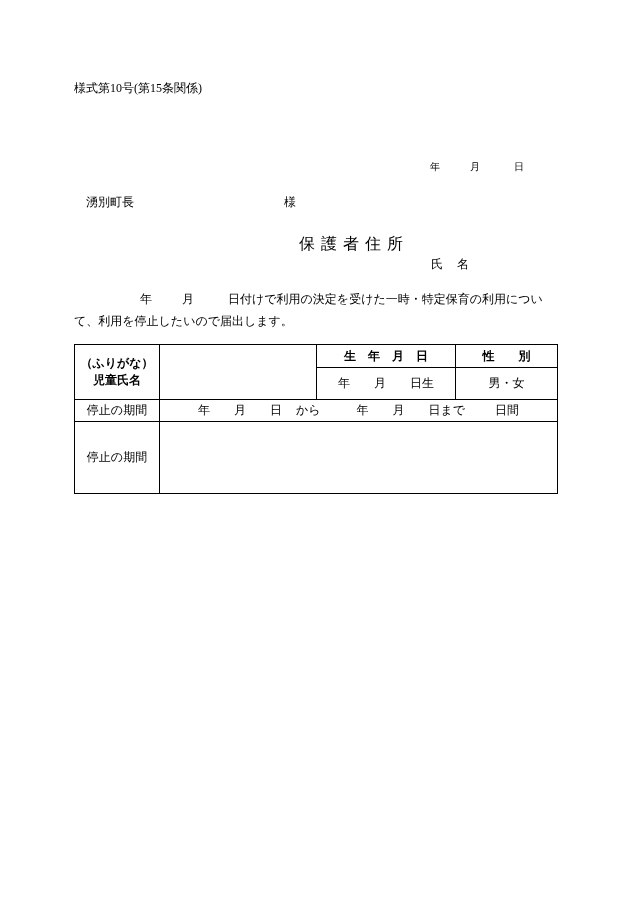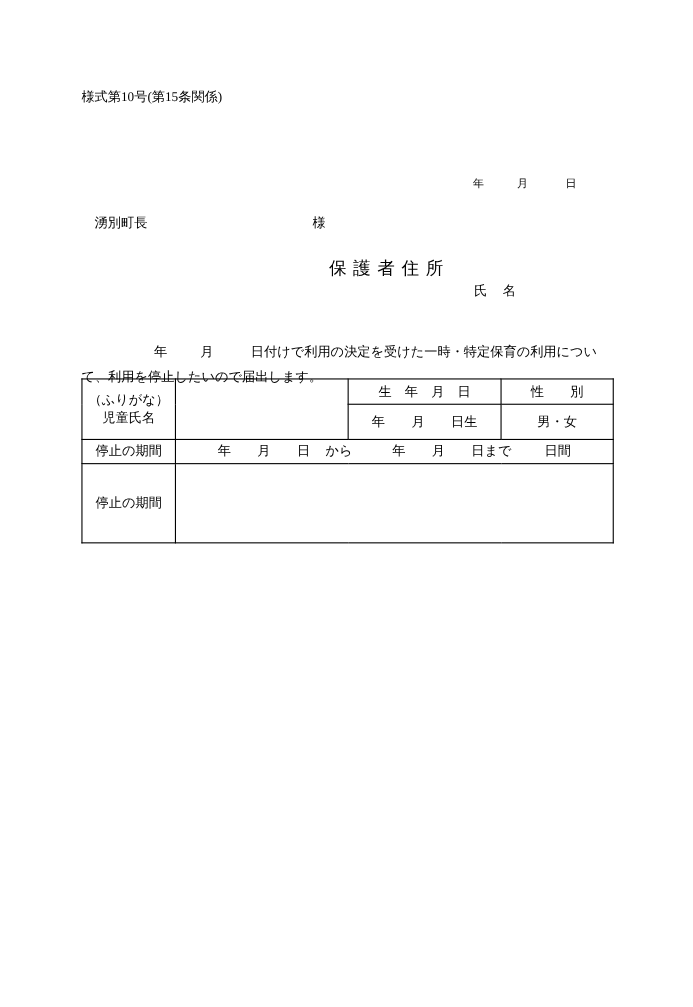--- a/index.html
+++ b/index.html
@@ -80,21 +80,20 @@
     margin-left: 40px;
   }
 
   .body-text {
     position: absolute;
     left: 74px;
     top: 288px;
     width: 484px;
     font-size: 12px;
     line-height: 22px;
-    margin-top: 21px;
   }
   .body-text .indent { display:inline-block; width: 66px; }
   .body-text .g1 { display:inline-block; width: 30px; }
   .body-text .g2 { display:inline-block; width: 34px; }
 
   table.form-table {
     position: absolute;
     left: 74px;
     top: 344px;
     width: 483px;
@@ -106,21 +105,21 @@
     border: 1px solid #000000;
     padding: 0;
     text-align: center;
     vertical-align: middle;
   }
   .c-label { width: 85px; }
   .c-mid { width: 157px; }
   .c-dob { width: 139px; }
   .c-sex { width: 102px; }
 
-  .r1 { height: 23px; }
+  .r1 { height: 23px; font-weight: bold; }
   .r2 { height: 32px; }
   .r3 { height: 22px; }
   .r4 { height: 72px; }
 
   .child-label {
     line-height: 17px;
     font-size: 12px;
   }
   .sp-sm { display:inline-block; width: 14px; }
   .sp-md { display:inline-block; width: 24px; }

